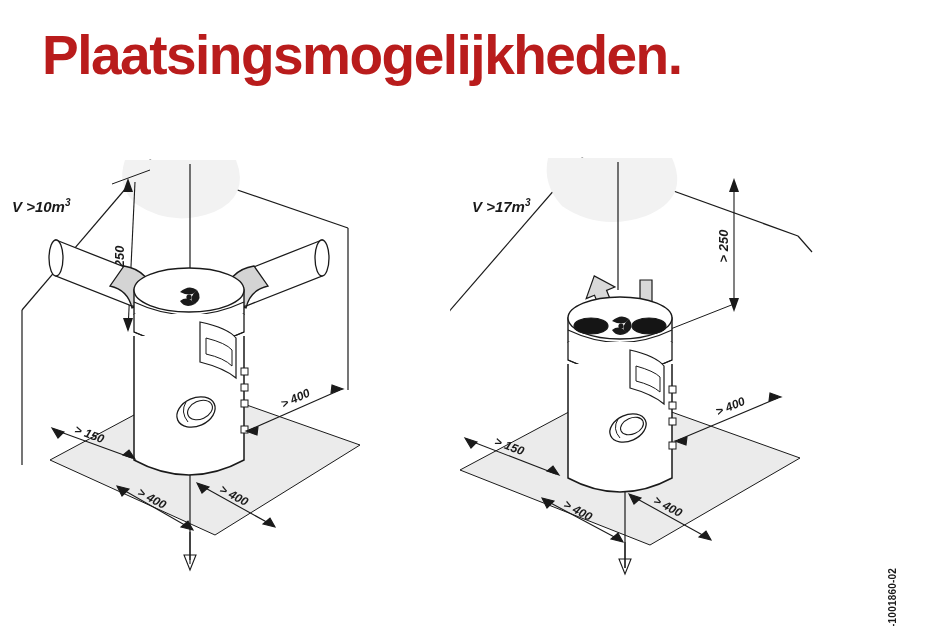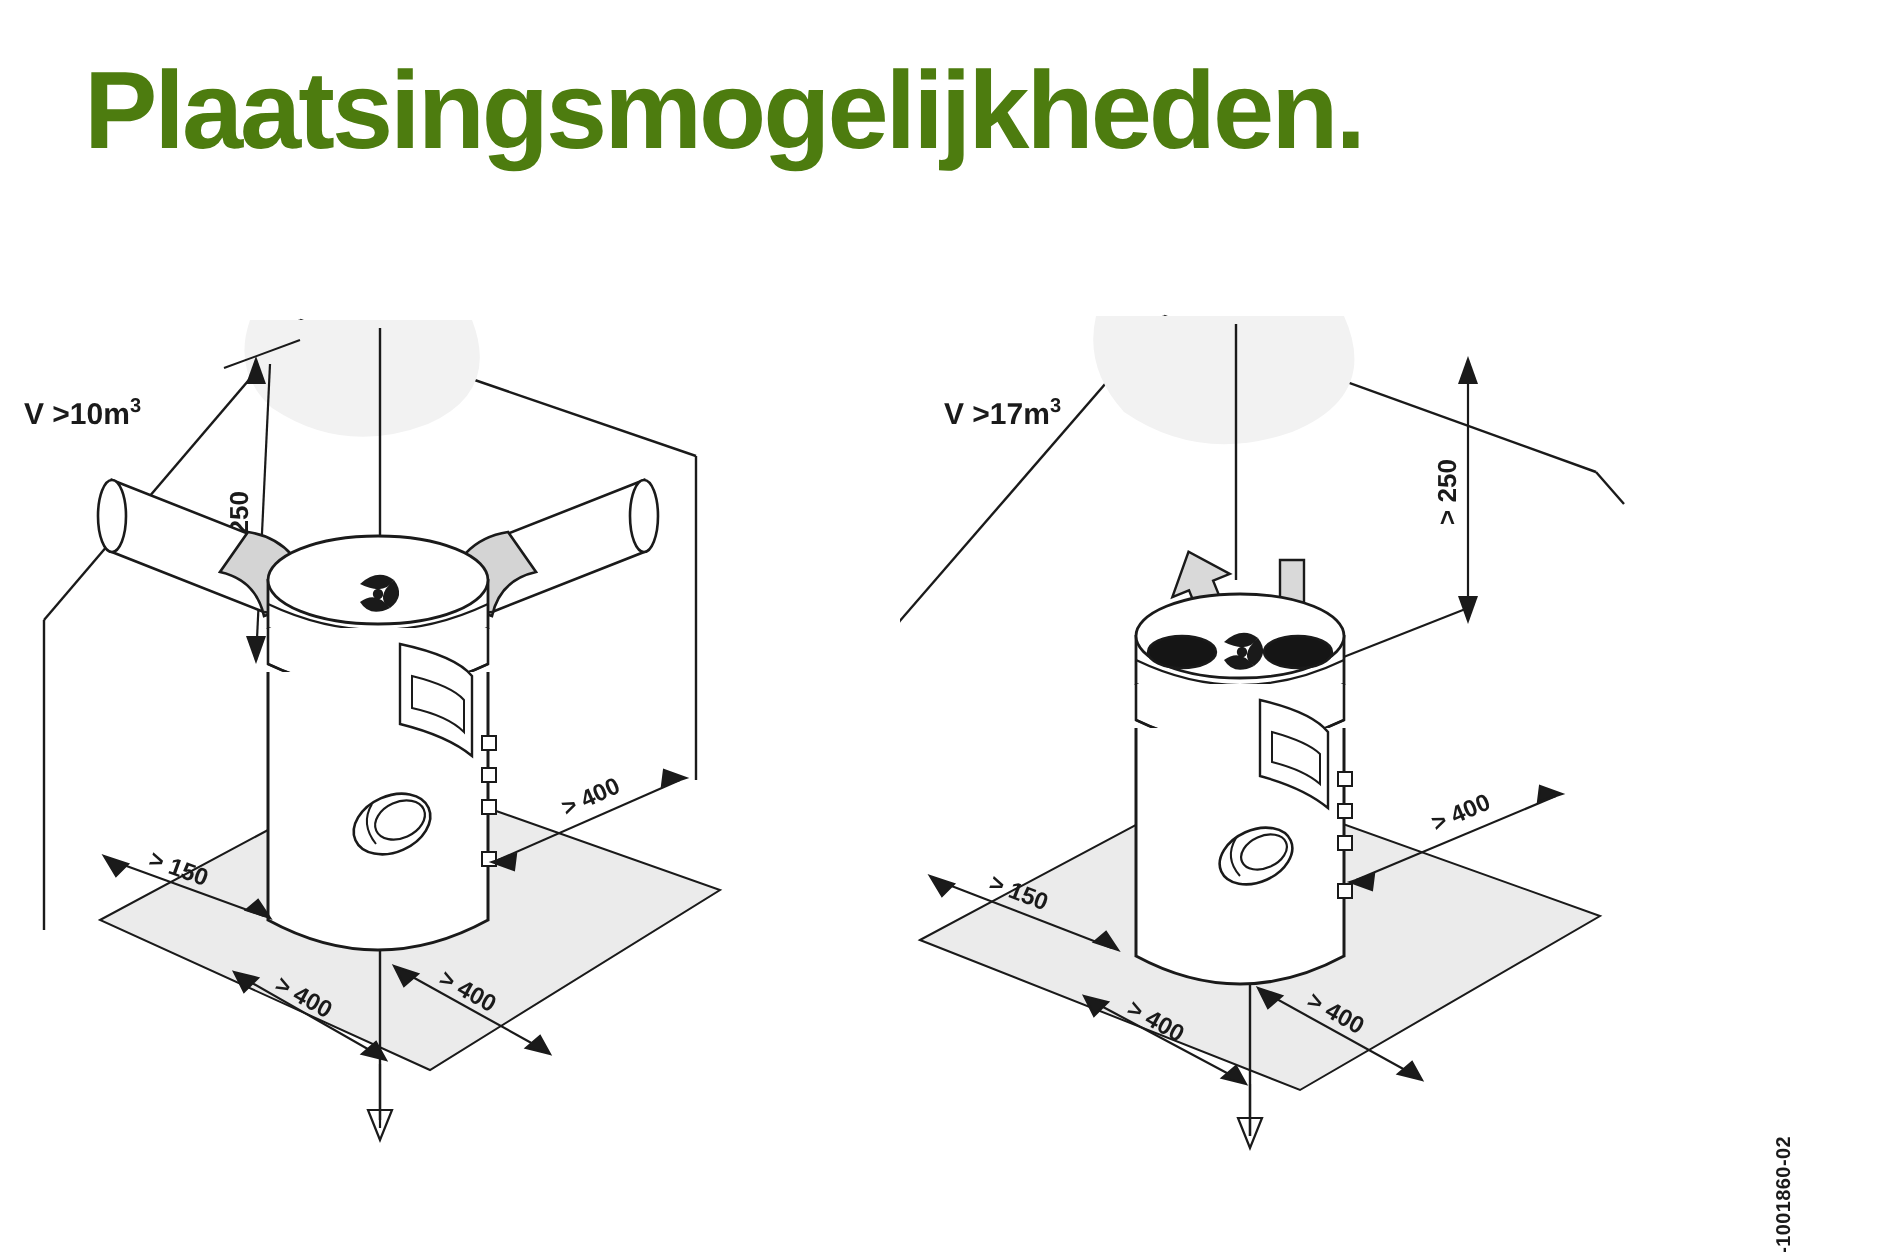--- a/index.html
+++ b/index.html
@@ -17,29 +17,30 @@
   }
 
   #page-title {
     position: absolute;
     left: 42px;
     top: 28px;
     font-size: 55px;
     font-weight: bold;
     letter-spacing: -1.5px;
     line-height: 1;
-    color: #4d7c0f;
+    color: #b91c1c;
     white-space: nowrap;
   }
 
   .diagram-stage {
     position: absolute;
     top: 140px;
     width: 475px;
     height: 440px;
+    font-style: italic;
   }
   #diagram-left  { left: 0px; }
   #diagram-right { left: 450px; }
 
   .diagram-stage svg { display: block; }
 
   .doc-ref {
     position: absolute;
     right: 52px;
     bottom: 58px;

